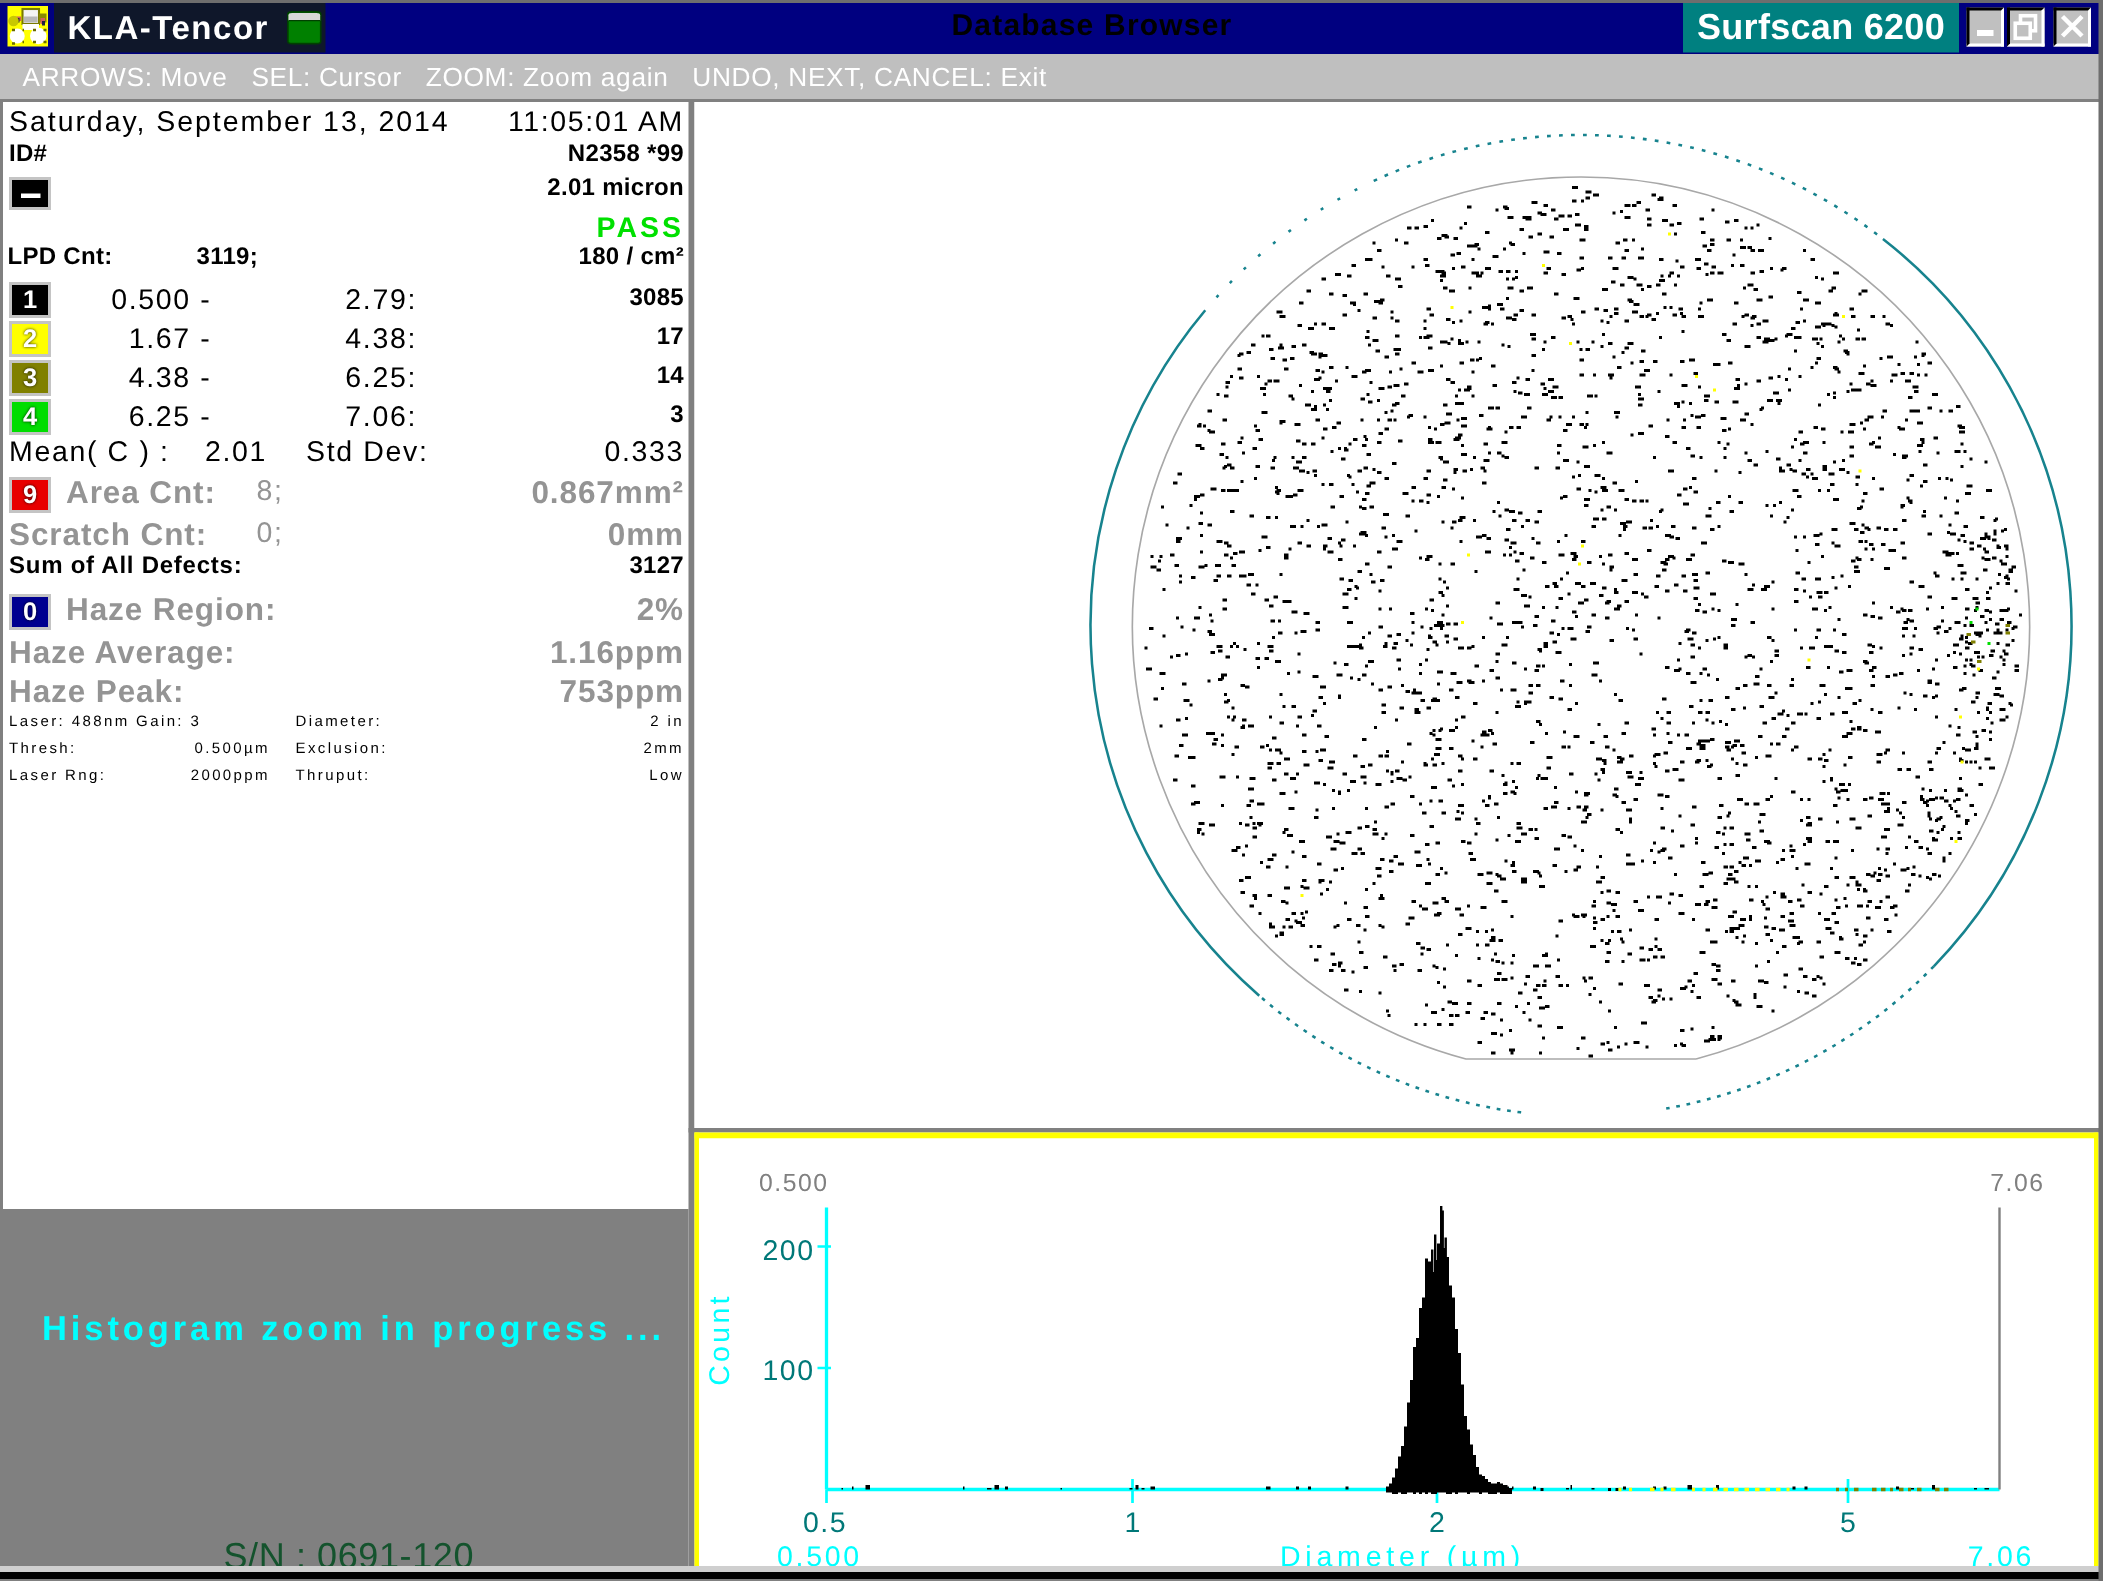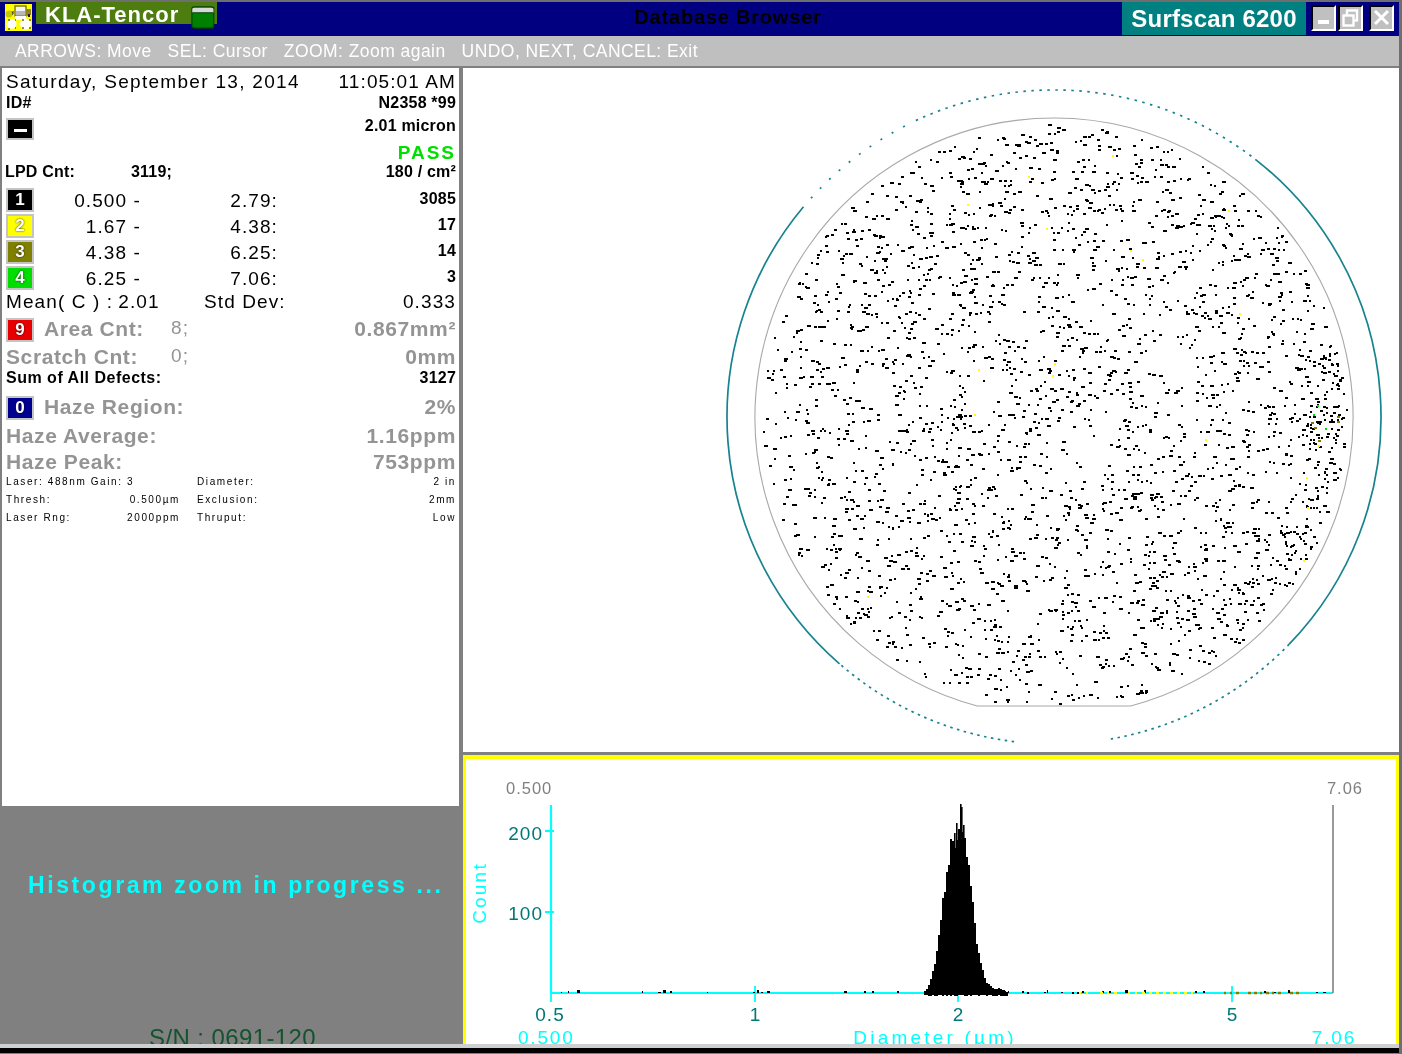--- a/index.html
+++ b/index.html
@@ -31,21 +31,21 @@
 <rect x="23" y="7" width="5" height="6" fill="#8a8a00"></rect>
 <rect x="5" y="9" width="6" height="3" fill="#d06060"></rect>
 <rect x="24" y="10" width="3" height="4" fill="#d06060"></rect>
 <rect x="7" y="10" width="3" height="3" fill="#202040"></rect>
 <rect x="25" y="12" width="2" height="3" fill="#202040"></rect>
 <circle cx="6" cy="12" r="3.5" fill="#c8c800"></circle>
 <circle cx="8.5" cy="22" r="5" fill="#fff"></circle>
 <circle cx="22.5" cy="22" r="5.5" fill="#fff"></circle>
 <path d="M5 18h2M12 18h1M5 27h2M12 26h1M19 18h2M26 18h2M19 26h2M26 26h2" stroke="#6a6a00" stroke-width="1.6"></path>
 </svg>
-<div class="abs" style="left:36px;top:2px;width:181px;height:22px;background:#4d7c0f;display:flex;">
+<div class="abs" style="left:36px;top:2px;width:181px;height:33px;background:#0f172a;display:flex;align-items:center">
  <span style="color:#fff;font-weight:bold;font-size:22px;margin-left:9px;letter-spacing:1px;white-space:nowrap">KLA-Tencor</span>
     <svg width="38" height="31" viewBox="0 0 38 31" xmlns="http://www.w3.org/2000/svg" style="margin-left:10px">
 <path d="M4 3Q4 1 8 1H30Q34 1 34 3V28Q34 30 30 30H8Q4 30 4 28Z" fill="#008000" stroke="#004000" stroke-width="1.5"></path>
 <path d="M4.5 4Q4.5 2 8 2H30Q33.5 2 33.5 4V9H4.5Z" fill="#d8d8d8"></path>
 <path d="M4.5 9H33.5" stroke="#004000" stroke-width="1.3"></path>
 </svg>
 </div>
 <div class="abs" style="left:560px;top:6px;width:336px;text-align:center;color:#000;font-weight:bold;font-size:20px;letter-spacing:0.8px;white-space:nowrap">Database Browser</div>
 <div class="abs" style="left:1122px;top:2px;width:184px;height:33px;background:#008080;display:flex;align-items:center;justify-content:center">
  <span style="color:#fff;font-weight:bold;font-size:24px;letter-spacing:0.2px">Surfscan 6200</span>
@@ -112,21 +112,21 @@
     <span class="b22 rv" style="top:3px">14</span>
   </div>
 <div class="abs" style="left:0;top:265px;width:461px;height:26px">
     <span class="icon" style="background:#00dd00;top:1px">4</span>
     <span class="t19 c1" style="top:3px">6.25 -</span>
     <span class="t19 c2" style="top:3px">7.06:</span>
     <span class="b22 rv" style="top:3px">3</span>
   </div>
 <div class="abs" style="left:0;top:291px;width:461px;height:20px">
     <span class="t19" style="position:absolute;left:6px">Mean( C ) :</span>
-    <span class="t19" style="position:absolute;left:100px;width:78px;text-align:center">2.01</span>
+    <span class="t19" style="position:absolute;left:100px;width:78px;text-align:right">2.01</span>
     <span class="t19" style="position:absolute;left:204px">Std Dev:</span>
     <span class="t19 rv">0.333</span>
   </div>
 <div class="abs" style="left:0;top:317px;width:461px;height:26px">
     <span class="icon" style="background:#e80000;top:1px">9</span>
     <span class="b21 gy" style="position:absolute;left:44px">Area Cnt:</span>
     <span class="t19 gy" style="position:absolute;left:171px">8;</span>
     <span class="b21 gy rv">0.867mm²</span>
   </div>
 <div class="abs" style="left:0;top:345px;width:461px;height:20px">

